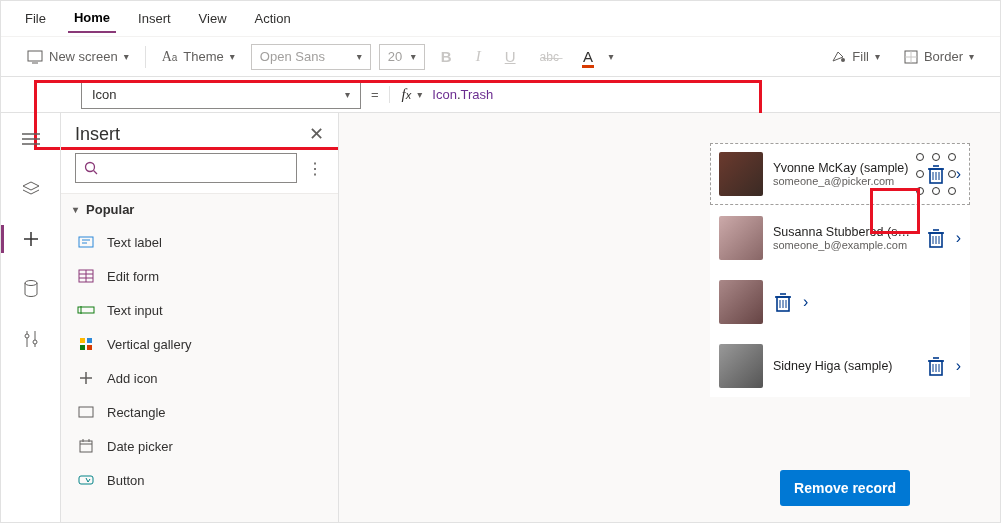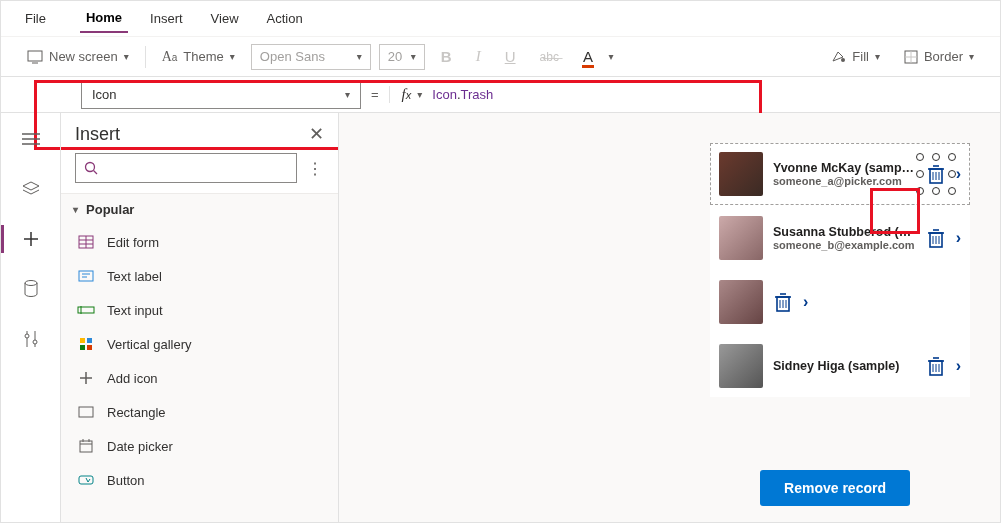--- a/index.html
+++ b/index.html
@@ -1,21 +1,21 @@
 <!DOCTYPE html>
 <html><head>
 <meta charset="utf-8">
 <style>
   * { box-sizing: border-box; margin: 0; padding: 0; font-family: "Segoe UI", Arial, sans-serif; }
   body { width: 1001px; height: 523px; background: #fff; font-size: 13px; color: #323130; overflow: hidden; border: 1px solid #e1e1e1; }
   
   
   .menubar { display: flex; align-items: center; height: 36px; padding: 0 18px; gap: 16px; border-bottom: 1px solid #f3f2f1; }
   .menubar span { padding: 6px 6px; cursor: pointer; }
-  .menubar .active { border-bottom: 2px solid #8a3978; font-weight: 600; color: #000; margin-left: 12px; }
+  .menubar .active { border-bottom: 2px solid #8a3978; font-weight: 600; color: #000; }
 
   
   .toolbar { display: flex; align-items: center; height: 40px; padding: 0 18px; gap: 8px; border-bottom: 1px solid #e1e1e1; color: #605e5c; }
   .tbtn { display: flex; align-items: center; gap: 6px; padding: 4px 8px; cursor: pointer; }
   .tbtn.disabled { color: #c8c6c4; }
   .tsel { border: 1px solid #c8c6c4; height: 26px; display:flex; align-items:center; padding: 0 8px; color:#a19f9d; gap:6px; }
   .tsel.w150 { width: 120px; justify-content: space-between; }
   .tsel.w58  { width: 46px; justify-content: space-between; }
   .spacer { flex: 1; }
   .underline-a { position: relative; font-weight: 500; font-size:15px; color:#323130; }
@@ -59,37 +59,37 @@
   .search-box input { border:none; outline:none; flex:1; font-size:13px; color:#323130; background:transparent; }
   .kebab { font-size:16px; color:#605e5c; cursor:pointer; letter-spacing:1px; }
   .panel-list { background:#faf9f8; flex:1; overflow:auto; border-top:1px solid #edebe9; }
   .cat { display:flex; align-items:center; gap:8px; padding:8px 12px; font-weight:600; color:#323130; }
   .li { display:flex; align-items:center; gap:12px; padding:8px 12px 8px 16px; cursor:pointer; color:#323130; }
   .li .ic { width:18px; height:18px; display:flex; align-items:center; justify-content:center; flex-shrink:0; }
 
   
   .canvas { flex:1; background:#faf9f8; position:relative; padding: 40px 30px; }
   .gallery { position:absolute; top:30px; right:30px; width:260px; background:#fff; }
-  .grow { display:flex; align-items:center; gap:10px; padding:8px 8px; border:1px solid #fff; position:relative;font-weight:bold; }
+  .grow { display:flex; align-items:center; gap:10px; padding:8px 8px; border:1px solid #fff; position:relative; }
   .grow.sel { border:1px dashed #a19f9d; }
   .grow + .grow { margin-top:2px; }
   .avatar { width:44px; height:44px; background:#d2d0ce; border-radius:2px; flex-shrink:0; }
   .ginfo { flex:1; min-width:0; }
   .gname { font-size:12.5px; color:#201f1e; white-space:nowrap; overflow:hidden; text-overflow:ellipsis; }
   .gmail { font-size:11px; color:#605e5c; white-space:nowrap; overflow:hidden; text-overflow:ellipsis; }
   .trash { color:#003a8c; cursor:pointer; flex-shrink:0; }
   .chev { color:#003a8c; font-size:16px; flex-shrink:0; cursor:pointer; }
   .trash.selected { position:relative; }
   .handles { position:absolute; inset:-6px; }
   .handles b { position:absolute; width:8px; height:8px; border:1px solid #323130; background:#fff; border-radius:50%; }
   .h-tl{top:-4px;left:-4px}.h-tr{top:-4px;right:-4px}.h-bl{bottom:-4px;left:-4px}.h-br{bottom:-4px;right:-4px}
   .h-tc{top:-4px;left:50%;margin-left:-4px}.h-bc{bottom:-4px;left:50%;margin-left:-4px}
   .h-ml{top:50%;left:-4px;margin-top:-4px}.h-mr{top:50%;right:-4px;margin-top:-4px}
 
-  .remove-btn { position:absolute; bottom:16px; right:90px; background:#0078d4; color:#fff; border:none; padding:10px 24px; font-size:14px; font-weight:600; border-radius:3px; cursor:pointer; }
+  .remove-btn { position:absolute; bottom:16px; right:90px; background:#0078d4; color:#fff; border:none; padding:10px 14px; font-size:14px; font-weight:600; border-radius:3px; cursor:pointer; }
 
   svg { display:block; }
 </style>
 </head>
 <body>
 
 <div class="menubar">
   <span>File</span>
   <span class="active">Home</span>
   <span>Insert</span>
@@ -226,37 +226,37 @@
       <span class="kebab">⋮</span>
     </div>
     <div class="panel-list">
       <div class="cat">
         <span class="caret">▾</span>
         <span>Popular</span>
       </div>
       <div class="li">
           <span class="ic">
             <svg width="16" height="14">
+              <rect x="1" y="2" width="14" height="10" fill="none" stroke="#2b88d8"></rect>
+              <line x1="4" y1="5" x2="12" y2="5" stroke="#2b88d8"></line>
+              <line x1="4" y1="8" x2="9" y2="8" stroke="#2b88d8"></line>
+            </svg>
+          </span>
+          <span>Text label</span>
+        </div>
+      <div class="li">
+          <span class="ic">
+            <svg width="16" height="14">
               <rect x="1" y="1" width="14" height="12" fill="none" stroke="#8a3978"></rect>
               <line x1="1" y1="5" x2="15" y2="5" stroke="#8a3978"></line>
               <line x1="1" y1="9" x2="15" y2="9" stroke="#8a3978"></line>
               <line x1="8" y1="1" x2="8" y2="13" stroke="#8a3978"></line>
             </svg>
           </span>
           <span>Edit form</span>
-        </div>
-      <div class="li">
-          <span class="ic">
-            <svg width="16" height="14">
-              <rect x="1" y="2" width="14" height="10" fill="none" stroke="#2b88d8"></rect>
-              <line x1="4" y1="5" x2="12" y2="5" stroke="#2b88d8"></line>
-              <line x1="4" y1="8" x2="9" y2="8" stroke="#2b88d8"></line>
-            </svg>
-          </span>
-          <span>Text label</span>
         </div>
       <div class="li">
           <span class="ic">
             <svg width="18" height="12">
               <rect x="1" y="3" width="16" height="6" fill="none" stroke="#107c10"></rect>
               <line x1="4" y1="2" x2="4" y2="10" stroke="#107c10"></line>
             </svg>
           </span>
           <span>Text input</span>
         </div>

